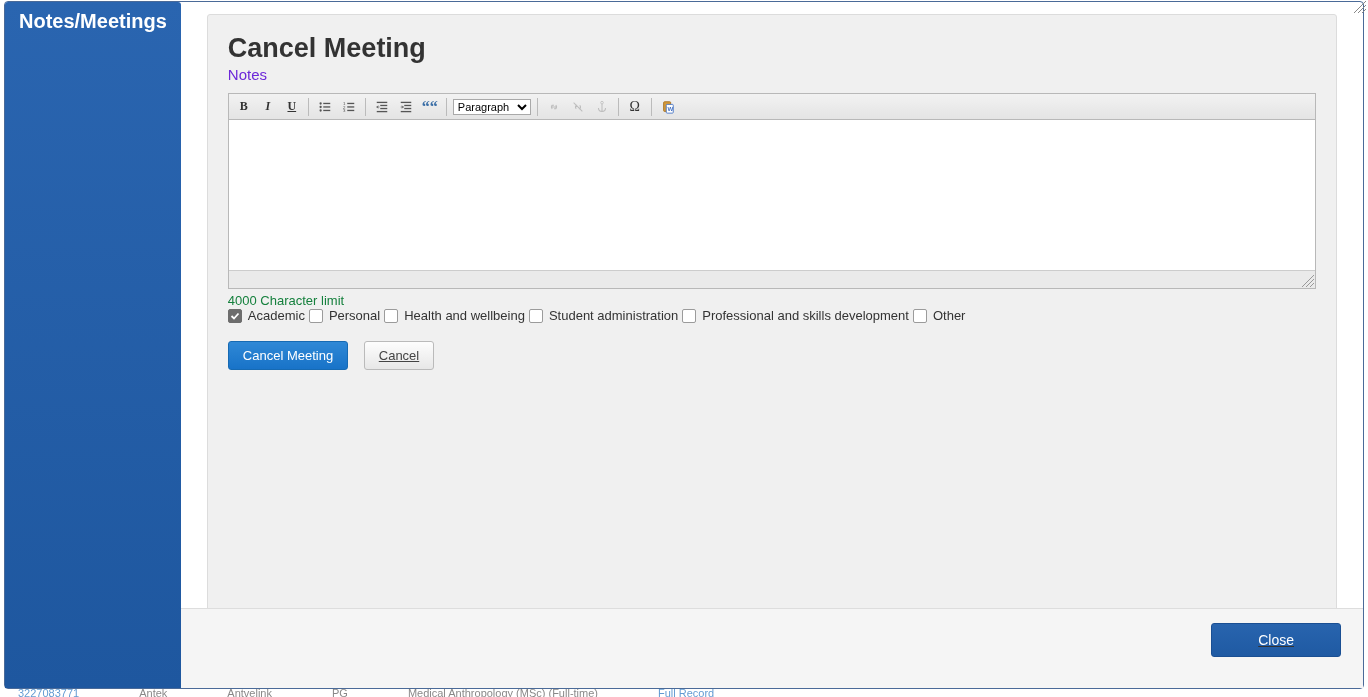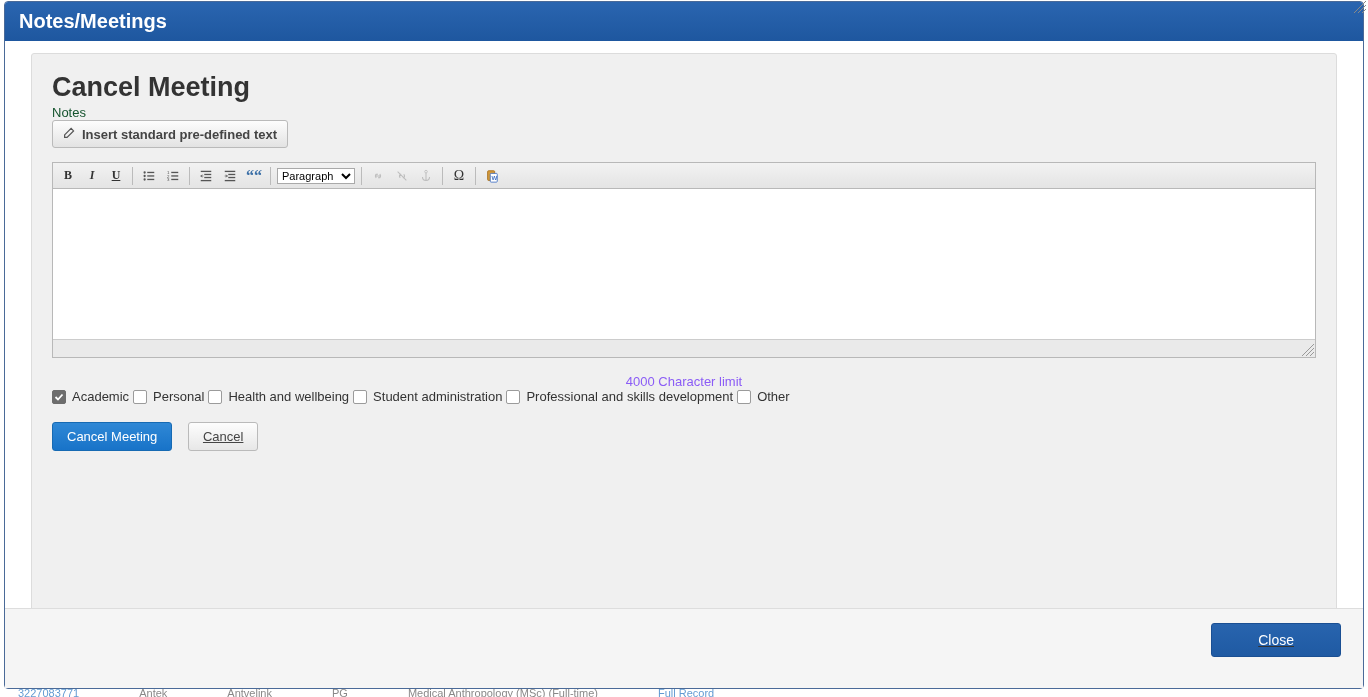--- a/index.html
+++ b/index.html
@@ -18,21 +18,21 @@
   .modal {
     position: absolute;
     top: 1px;
     left: 4px;
     right: 4px;
     bottom: 8px;
     border: 1px solid #4a6a98;
     border-radius: 4px;
     background: #fff;
     display: flex;
-    flex-direction: column;
+    flex-direction: row;
   }
 
   .modal-header {
     background: #225ea8;
     background: linear-gradient(#2a65b0,#1e579f);
     color: #fff;
     padding: 8px 14px;
     font-size: 20px;
     font-weight: 700;
     border-top-left-radius: 3px;
@@ -69,22 +69,23 @@
   }
 
   h1.page-title {
     font-size: 27px;
     margin: 6px 0 2px 0;
     font-weight: 700;
     color: #333;
   }
 
   .notes-label {
-    font-size: 13px;
-    color: #14532d;
+    font-size: 15px;
+    color: #6d28d9;
+    margin-bottom: 10px;
   }
 
   .insert-btn {
     display: inline-flex;
     align-items: center;
     gap: 6px;
     padding: 5px 10px;
     background: linear-gradient(#fdfdfd,#e3e3e3);
     border: 1px solid #bababa;
     border-radius: 3px;
@@ -155,23 +156,22 @@
   }
   .editor-footer .resize-grip {
     position: absolute;
     right: 1px; bottom: 1px;
     width: 12px; height: 12px;
   }
   .editor-footer .resize-grip svg { width: 12px; height: 12px; }
 
   .char-limit {
     font-size: 13px;
-    color: #8b5cf6;
-    margin-top: 16px;
-    text-align: center;
+    color: #15803d;
+    margin-top: 4px;
   }
 
   .categories-label {
     font-size: 13px;
     color: #444;
     margin-top: 18px;
     margin-bottom: 10px;
   }
 
   .categories-row {
@@ -305,28 +305,20 @@
 
   <div class="modal-body">
 
     <div class="scroll-area">
 
       <div class="content-panel">
 
         <h1 class="page-title">Cancel Meeting</h1>
         <div class="notes-label">Notes</div>
 
-        <button class="insert-btn">
-          <span>
-            <svg viewBox="0 0 16 16">
-                <path d="M2 11 L10 3 L13 6 L5 14 L2 14 Z M10 3 L13 6" fill="none" stroke="#555" stroke-width="1.5"></path>
-              </svg>
-          </span>
-          <span>Insert standard pre-defined text</span>
-        </button>
 
         <div class="editor-wrap">
           <div class="editor-toolbar">
 
             <span class="tb-btn" style="font-weight:900;font-family:serif;">
               <span>B</span>
             </span>
             <span class="tb-btn" style="font-style:italic;font-family:serif;font-weight:700;">
               <span>I</span>
             </span>

